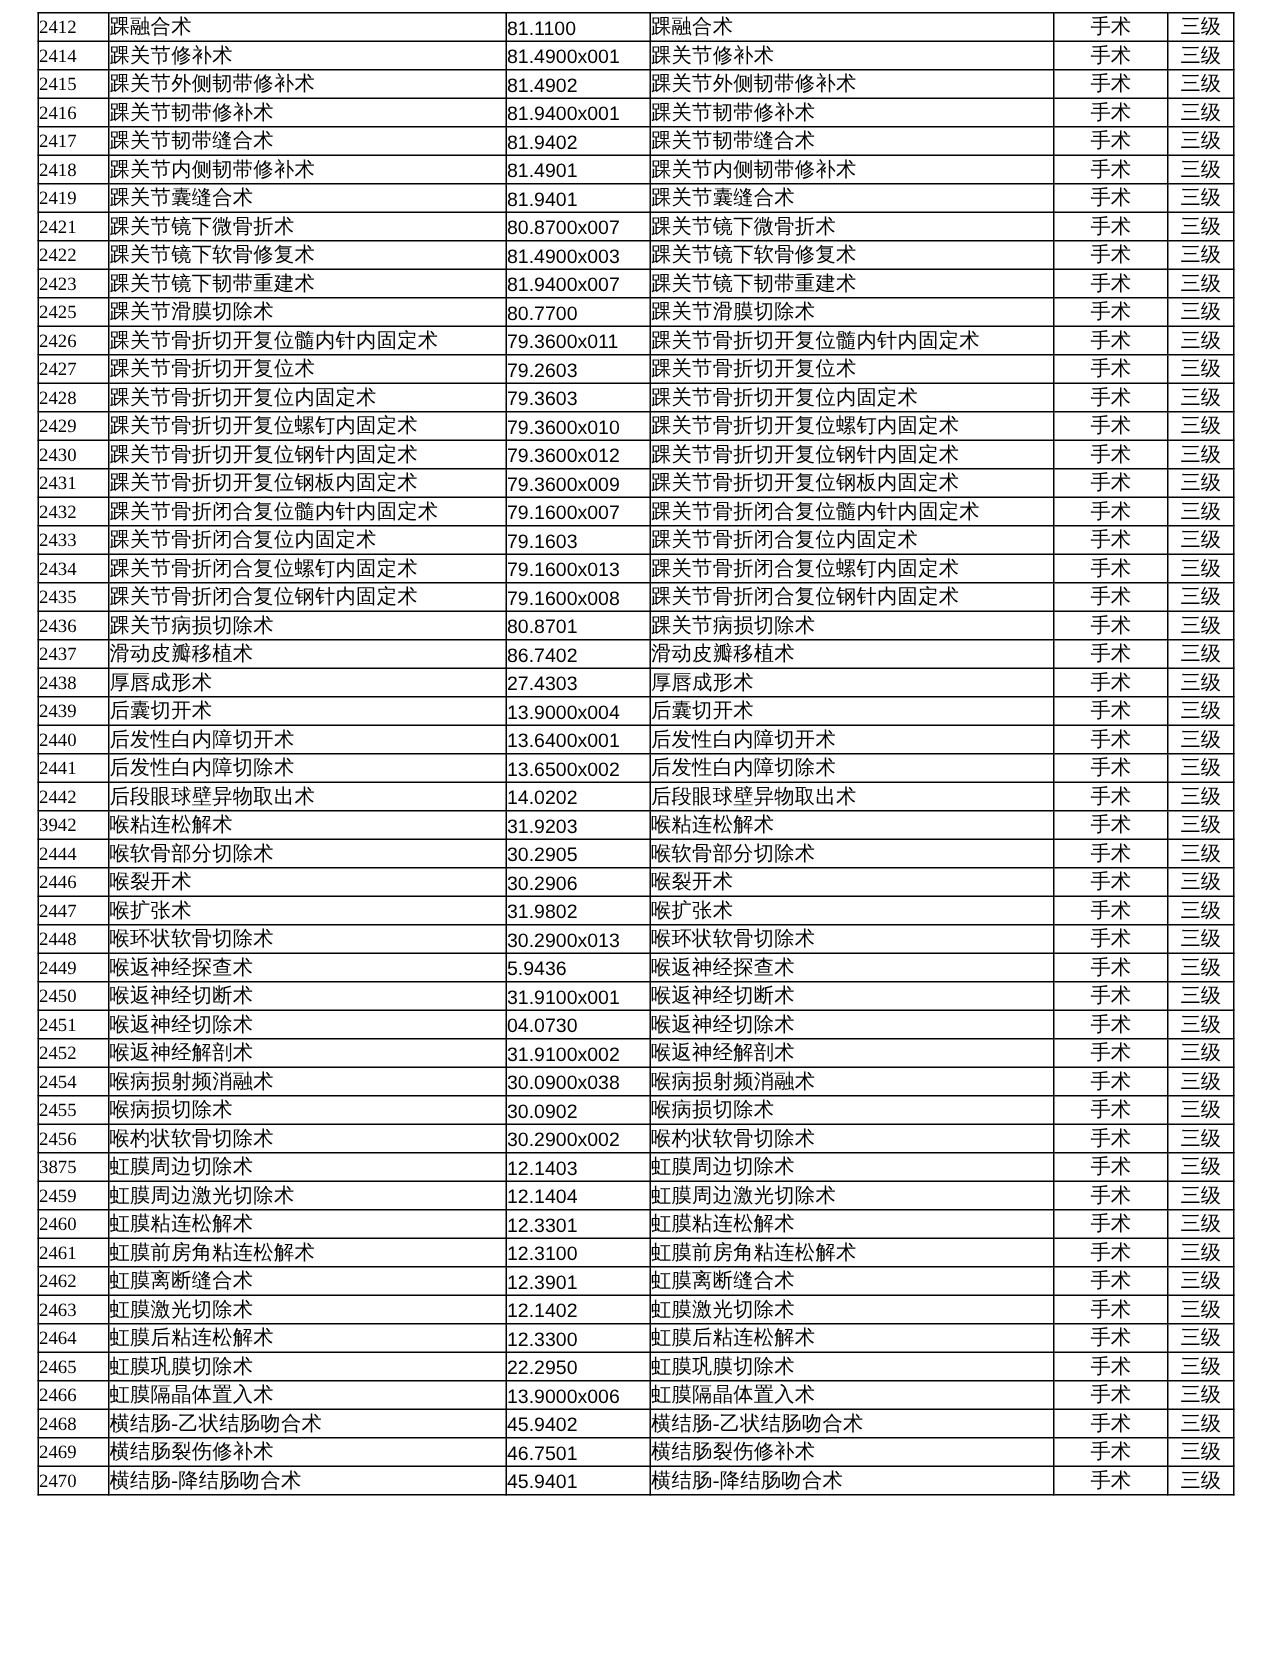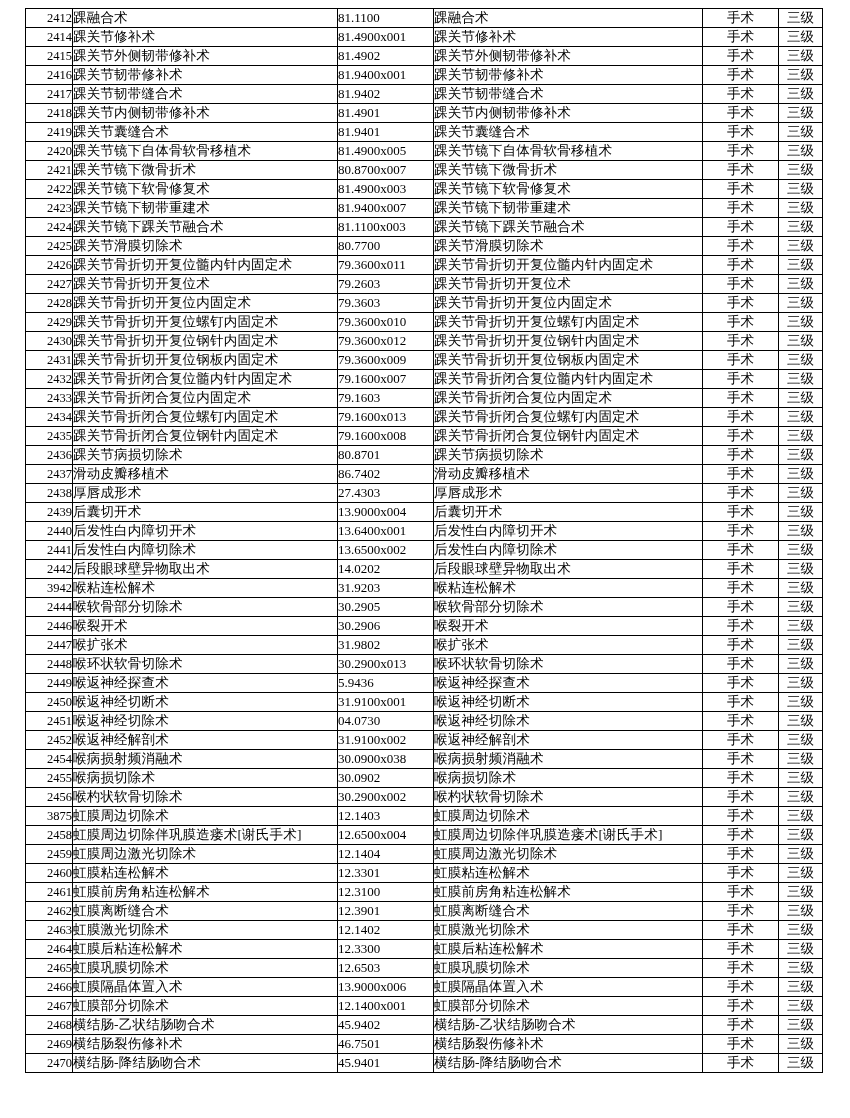--- a/index.html
+++ b/index.html
@@ -31,30 +31,30 @@
     padding: 0;
     margin: 0;
     overflow: hidden;
     white-space: nowrap;
     vertical-align: middle;
     color: #000;
   }
   td.c-num {
     font-family: "Liberation Serif", serif;
     font-size: 12.5px;
-    text-align: right;
+    text-align: left;
   }
   td.c-name {
     font-family: "Liberation Serif", "DejaVu Serif", serif;
     font-size: 13.5px;
     padding-left: 3px;
     letter-spacing: 0.2px;
   }
   td.c-code {
-    font-family: Liberation Serif, serif;
+    font-family: Liberation Sans, sans-serif;
     font-size: 13px;
     padding-left: 3px;
   }
   td.c-cat, td.c-lvl {
     font-family: "Liberation Serif", "DejaVu Serif", serif;
     font-size: 13.5px;
     text-align: center;
   }
 </style>
 </head>
@@ -121,28 +121,20 @@
         </tr>
         <tr>
           <td class="c-num">2419</td>
           <td class="c-name">踝关节囊缝合术</td>
           <td class="c-code">81.9401</td>
           <td class="c-name">踝关节囊缝合术</td>
           <td class="c-cat">手术</td>
           <td class="c-lvl">三级</td>
         </tr>
         <tr>
-          <td class="c-num">2420</td>
-          <td class="c-name">踝关节镜下自体骨软骨移植术</td>
-          <td class="c-code">81.4900x005</td>
-          <td class="c-name">踝关节镜下自体骨软骨移植术</td>
-          <td class="c-cat">手术</td>
-          <td class="c-lvl">三级</td>
-        </tr>
-        <tr>
           <td class="c-num">2421</td>
           <td class="c-name">踝关节镜下微骨折术</td>
           <td class="c-code">80.8700x007</td>
           <td class="c-name">踝关节镜下微骨折术</td>
           <td class="c-cat">手术</td>
           <td class="c-lvl">三级</td>
         </tr>
         <tr>
           <td class="c-num">2422</td>
           <td class="c-name">踝关节镜下软骨修复术</td>
@@ -153,28 +145,20 @@
         </tr>
         <tr>
           <td class="c-num">2423</td>
           <td class="c-name">踝关节镜下韧带重建术</td>
           <td class="c-code">81.9400x007</td>
           <td class="c-name">踝关节镜下韧带重建术</td>
           <td class="c-cat">手术</td>
           <td class="c-lvl">三级</td>
         </tr>
         <tr>
-          <td class="c-num">2424</td>
-          <td class="c-name">踝关节镜下踝关节融合术</td>
-          <td class="c-code">81.1100x003</td>
-          <td class="c-name">踝关节镜下踝关节融合术</td>
-          <td class="c-cat">手术</td>
-          <td class="c-lvl">三级</td>
-        </tr>
-        <tr>
           <td class="c-num">2425</td>
           <td class="c-name">踝关节滑膜切除术</td>
           <td class="c-code">80.7700</td>
           <td class="c-name">踝关节滑膜切除术</td>
           <td class="c-cat">手术</td>
           <td class="c-lvl">三级</td>
         </tr>
         <tr>
           <td class="c-num">2426</td>
           <td class="c-name">踝关节骨折切开复位髓内针内固定术</td>
@@ -409,28 +393,20 @@
         </tr>
         <tr>
           <td class="c-num">3875</td>
           <td class="c-name">虹膜周边切除术</td>
           <td class="c-code">12.1403</td>
           <td class="c-name">虹膜周边切除术</td>
           <td class="c-cat">手术</td>
           <td class="c-lvl">三级</td>
         </tr>
         <tr>
-          <td class="c-num">2458</td>
-          <td class="c-name">虹膜周边切除伴巩膜造瘘术[谢氏手术]</td>
-          <td class="c-code">12.6500x004</td>
-          <td class="c-name">虹膜周边切除伴巩膜造瘘术[谢氏手术]</td>
-          <td class="c-cat">手术</td>
-          <td class="c-lvl">三级</td>
-        </tr>
-        <tr>
           <td class="c-num">2459</td>
           <td class="c-name">虹膜周边激光切除术</td>
           <td class="c-code">12.1404</td>
           <td class="c-name">虹膜周边激光切除术</td>
           <td class="c-cat">手术</td>
           <td class="c-lvl">三级</td>
         </tr>
         <tr>
           <td class="c-num">2460</td>
           <td class="c-name">虹膜粘连松解术</td>
@@ -467,38 +443,30 @@
           <td class="c-num">2464</td>
           <td class="c-name">虹膜后粘连松解术</td>
           <td class="c-code">12.3300</td>
           <td class="c-name">虹膜后粘连松解术</td>
           <td class="c-cat">手术</td>
           <td class="c-lvl">三级</td>
         </tr>
         <tr>
           <td class="c-num">2465</td>
           <td class="c-name">虹膜巩膜切除术</td>
-          <td class="c-code">12.6503</td>
+          <td class="c-code">22.2950</td>
           <td class="c-name">虹膜巩膜切除术</td>
           <td class="c-cat">手术</td>
           <td class="c-lvl">三级</td>
         </tr>
         <tr>
           <td class="c-num">2466</td>
           <td class="c-name">虹膜隔晶体置入术</td>
           <td class="c-code">13.9000x006</td>
           <td class="c-name">虹膜隔晶体置入术</td>
-          <td class="c-cat">手术</td>
-          <td class="c-lvl">三级</td>
-        </tr>
-        <tr>
-          <td class="c-num">2467</td>
-          <td class="c-name">虹膜部分切除术</td>
-          <td class="c-code">12.1400x001</td>
-          <td class="c-name">虹膜部分切除术</td>
           <td class="c-cat">手术</td>
           <td class="c-lvl">三级</td>
         </tr>
         <tr>
           <td class="c-num">2468</td>
           <td class="c-name">横结肠-乙状结肠吻合术</td>
           <td class="c-code">45.9402</td>
           <td class="c-name">横结肠-乙状结肠吻合术</td>
           <td class="c-cat">手术</td>
           <td class="c-lvl">三级</td>

